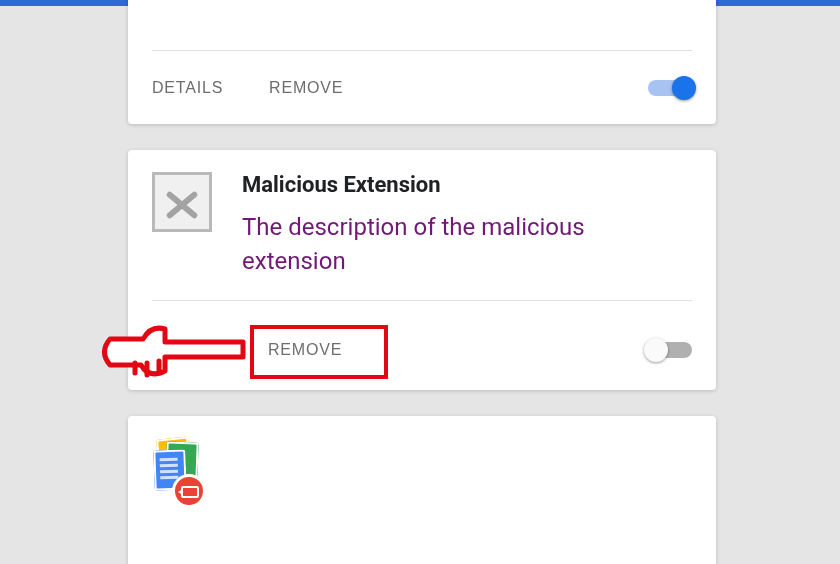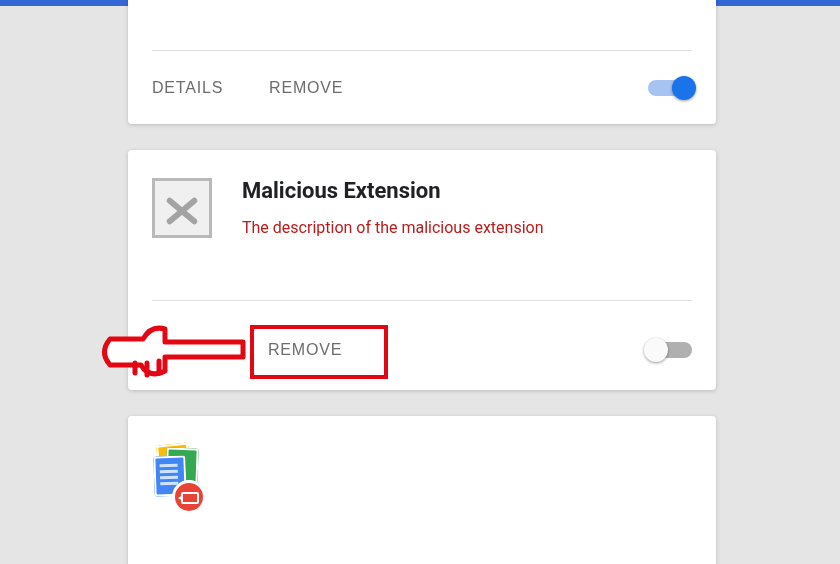--- a/index.html
+++ b/index.html
@@ -12,28 +12,28 @@
   .divider{height:1px;background:#e0e0e0}
   .footer-row{display:flex;align-items:center;height:72px;padding:0 24px}
   .text-btn{font-size:16px;letter-spacing:.8px;color:#6d6d6d;background:none;border:none;padding:0;margin-right:46px;cursor:pointer}
   .spacer{flex:1}
   .toggle{width:44px;height:16px;border-radius:10px;position:relative}
   .toggle .knob{position:absolute;top:-4px;width:24px;height:24px;border-radius:50%;box-shadow:0 1px 3px rgba(0,0,0,.4)}
   .toggle-on{background:#a7c3f2}
   .toggle-on .knob{right:-4px;background:#1a73e8}
   .toggle-off{background:#b0b0b0}
   .toggle-off .knob{left:-4px;background:#fafafa}
-  .body-row{display:flex;padding:28px 24px 20px}
+  .body-row{display:flex;padding:22px 24px 20px}
   .icon-box{width:60px;height:60px;flex:none;margin-right:30px}
   .placeholder-icon{width:60px;height:60px;border:3px solid #b9b9b9;box-sizing:border-box;background:#f0f0f0;position:relative}
   .placeholder-icon::before,.placeholder-icon::after{content:"";position:absolute;left:8px;right:8px;top:50%;height:6px;background:#a3a3a3;border-radius:3px}
   .placeholder-icon::before{transform:rotate(40deg)}
   .placeholder-icon::after{transform:rotate(-40deg)}
   .title{font-size:22px;color:#202124;margin:0 0 14px 0}
-  .desc{font-size:16px;color:#b91c1c;margin:0;line-height:1.4}
+  .desc{font-size:24px;color:#701a75;margin:0;line-height:1.4}
   .card2 .divider{position:absolute;top:150px;left:24px;right:24px}
   .card2 .footer-row{position:absolute;bottom:6px;top:160px;height:auto;align-items:center}
   .highlight-box{position:absolute;border:4px solid #e30613;pointer-events:none}
   .rb-remove{left:250px;top:325px;width:130px;height:46px}
   .hand{position:absolute;left:95px;top:315px;width:160px;height:80px}
   .hand svg{width:160px;height:80px}
   .gdocs-icon{position:relative;width:60px;height:60px}
   .gd-sheet{position:absolute;width:32px;height:40px;border-radius:3px;box-shadow:0 0 0 2px #fff inset}
   .gd-y{background:#fbbc04;left:6px;top:0;transform:rotate(-6deg)}
   .gd-g{background:#34a853;left:14px;top:4px;transform:rotate(2deg)}

